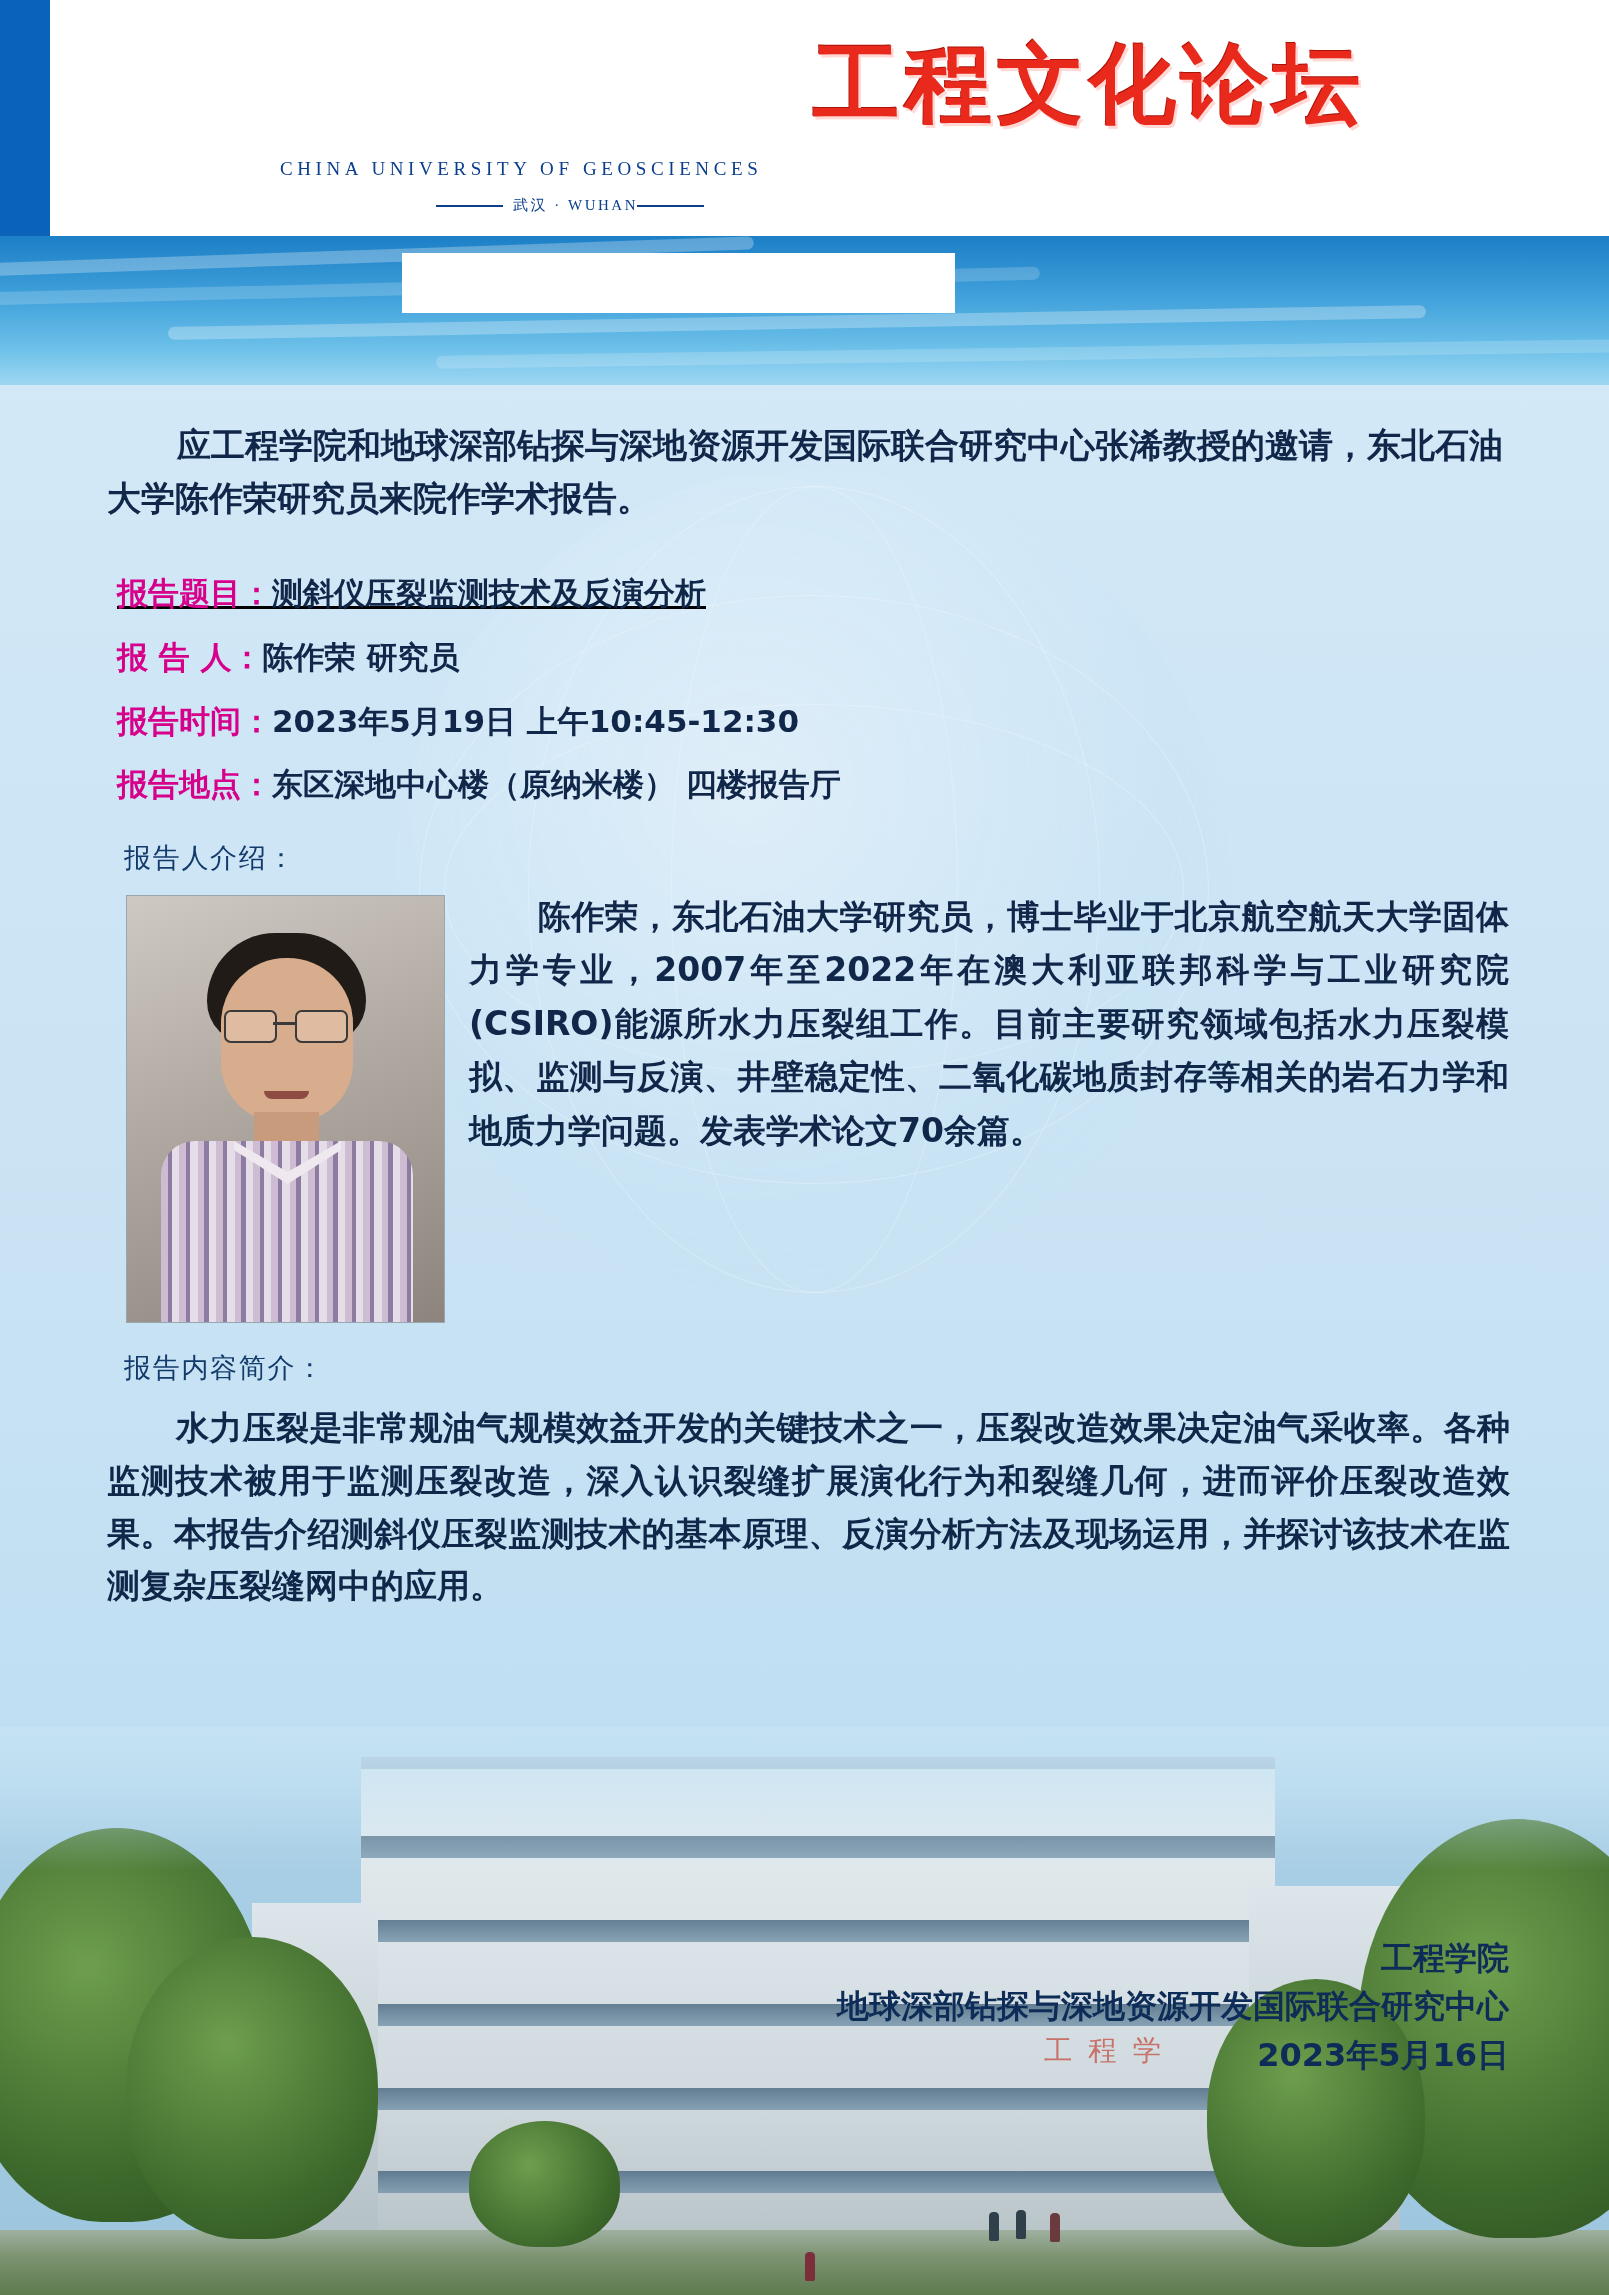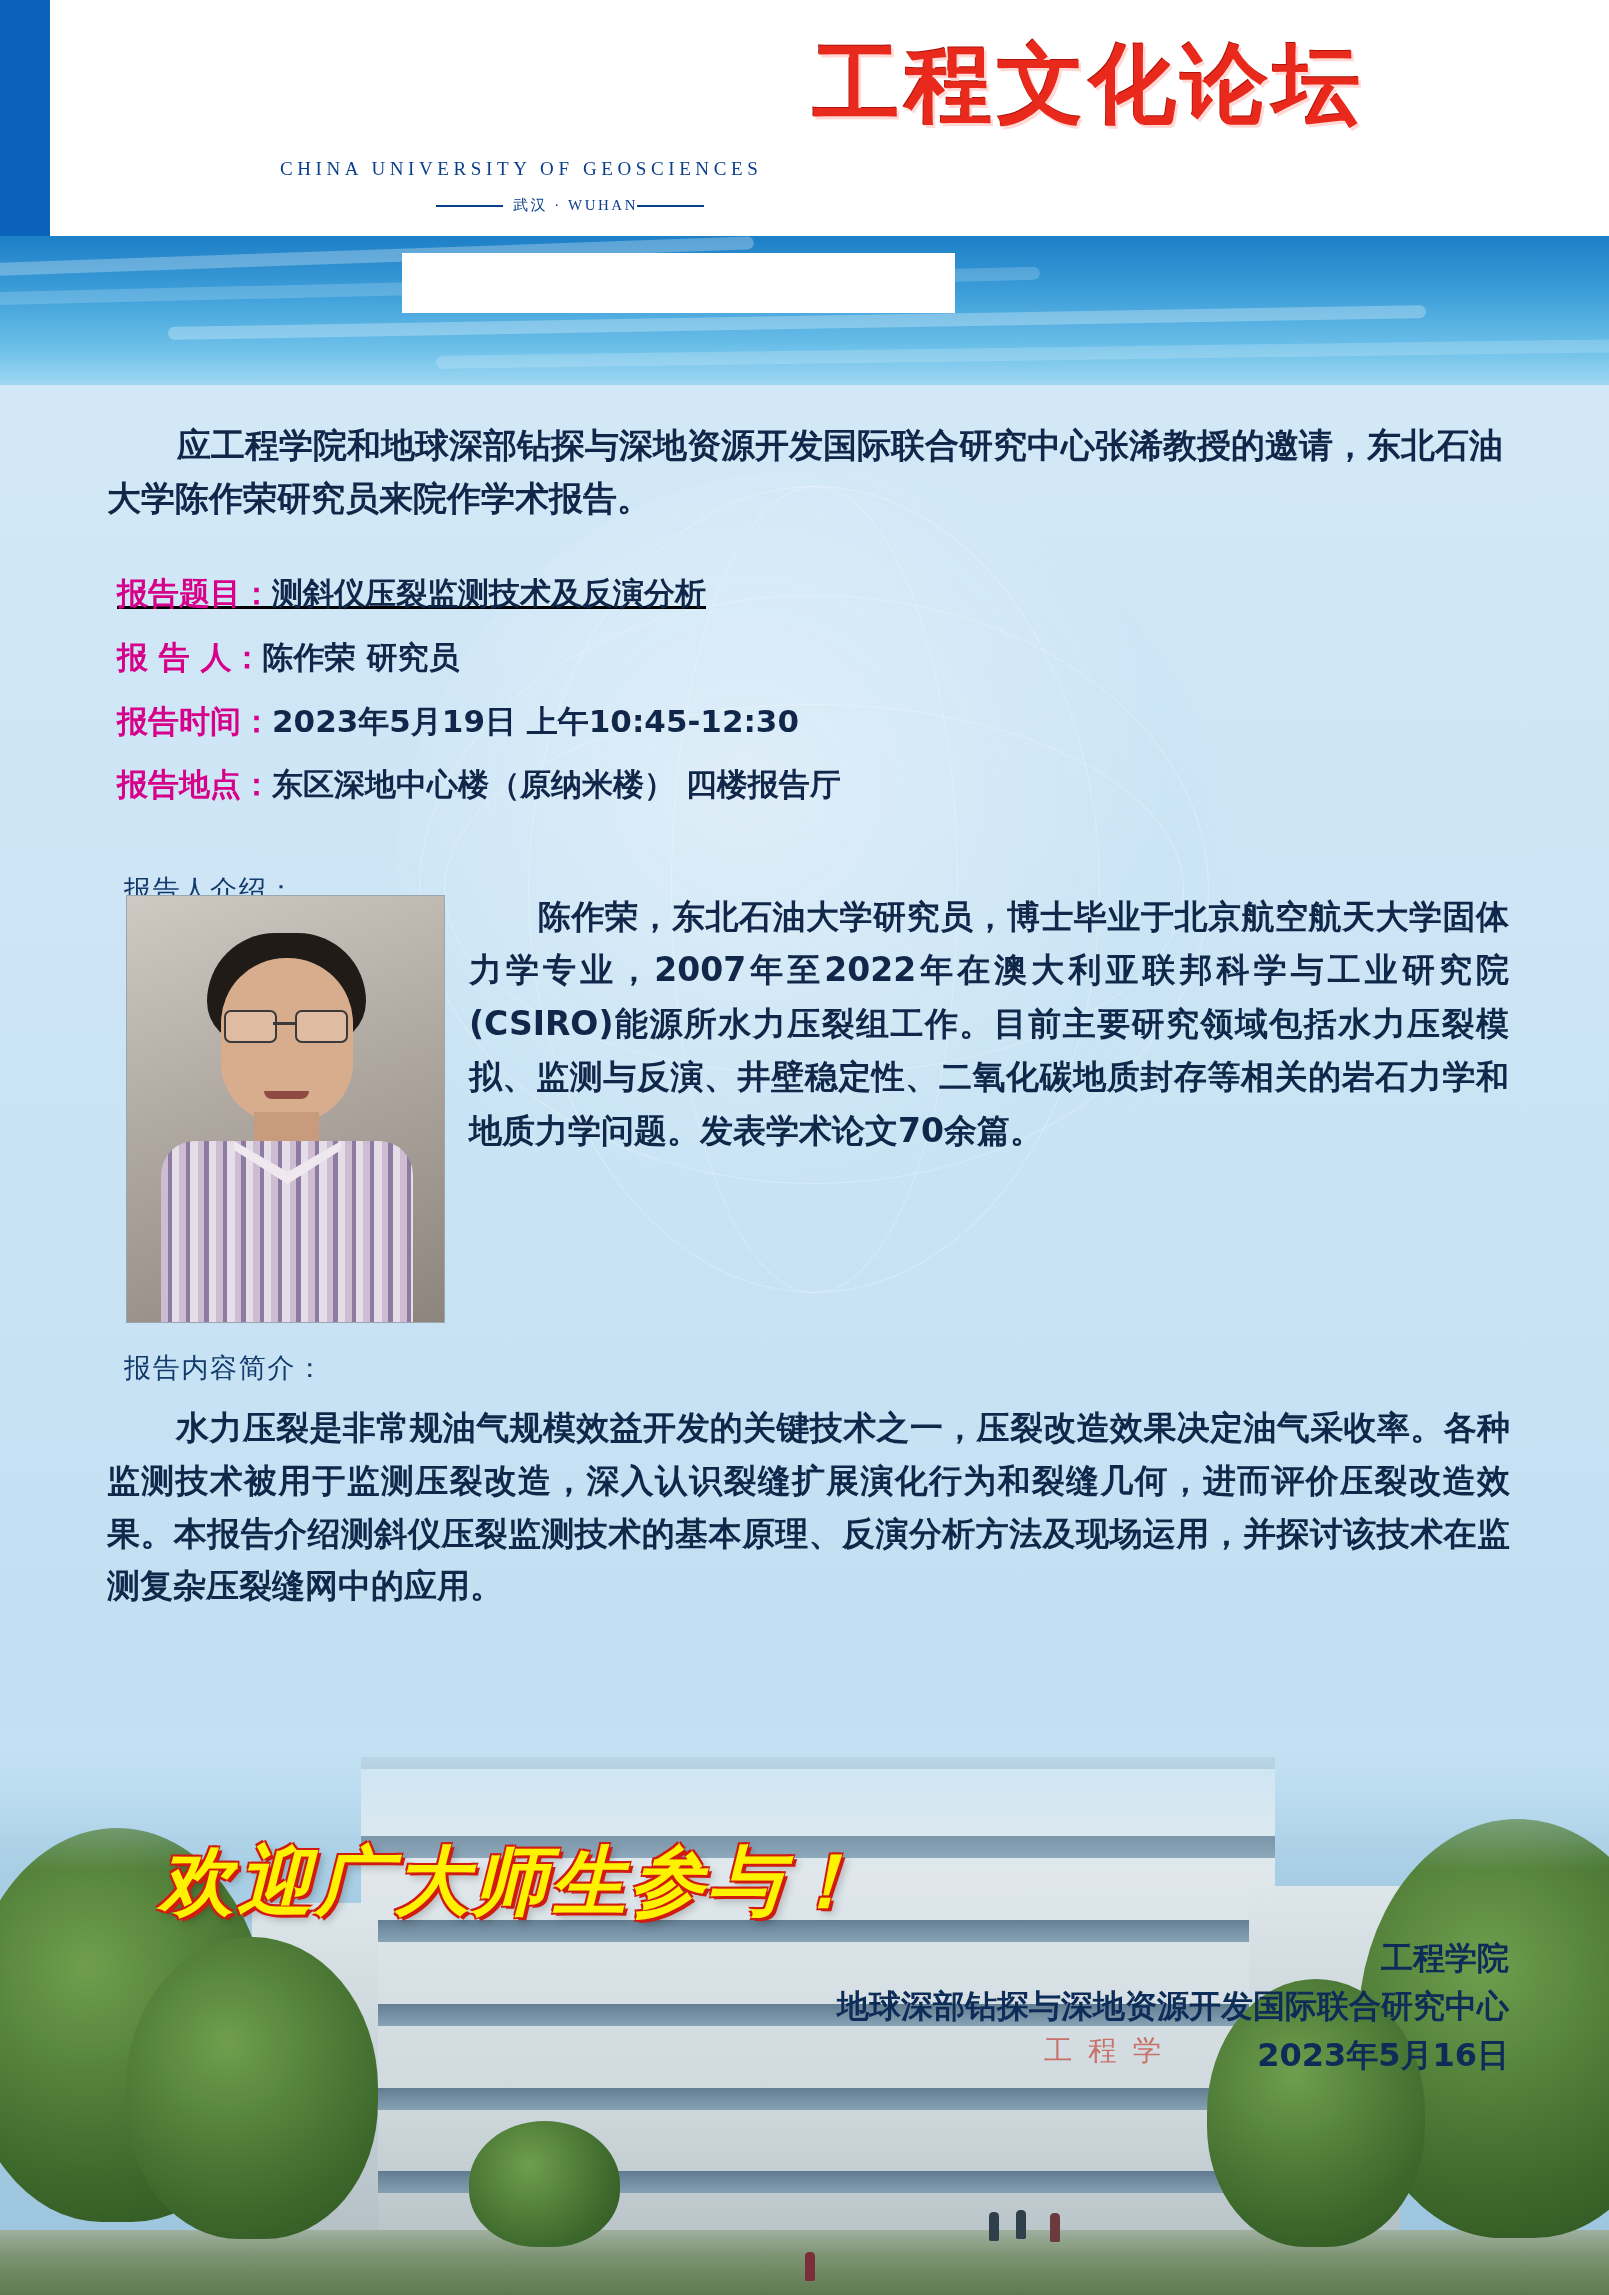--- a/index.html
+++ b/index.html
@@ -298,21 +298,21 @@
   .f4 { top: 766px; }
 
   .sec-label {
     position: absolute;
     left: 124px;
     font-size: 27px;
     color: #123a6b;
     font-family: "DejaVu Serif", serif;
     letter-spacing: 1.7px;
   }
-  .sec-bio { top: 840px; margin-top: 32px; }
+  .sec-bio { top: 840px; }
   .sec-abs { top: 1350px; }
 
   .photo {
     position: absolute;
     left: 126px; top: 895px;
     width: 317px; height: 426px;
     background: linear-gradient(180deg,#b9b2ad,#8e8880);
     border: 0.8px solid #9aa6ae;
     overflow: hidden;
   }
@@ -512,21 +512,20 @@
       <div class="neck"></div>
       <div class="shirt"></div>
       <div class="collar"></div>
     </div>
 
     <div class="bio">陈作荣，东北石油大学研究员，博士毕业于北京航空航天大学固体力学专业，2007年至2022年在澳大利亚联邦科学与工业研究院(CSIRO)能源所水力压裂组工作。目前主要研究领域包括水力压裂模拟、监测与反演、井壁稳定性、二氧化碳地质封存等相关的岩石力学和地质力学问题。发表学术论文70余篇。</div>
 
     <div class="sec-label sec-abs">报告内容简介：</div>
     <div class="abstract">水力压裂是非常规油气规模效益开发的关键技术之一，压裂改造效果决定油气采收率。各种监测技术被用于监测压裂改造，深入认识裂缝扩展演化行为和裂缝几何，进而评价压裂改造效果。本报告介绍测斜仪压裂监测技术的基本原理、反演分析方法及现场运用，并探讨该技术在监测复杂压裂缝网中的应用。</div>
 
-    <div class="welcome">欢迎广大师生参与！</div>
 
     <div class="signature sig1">工程学院</div>
     <div class="signature sig2">地球深部钻探与深地资源开发国际联合研究中心</div>
     <div class="signature sig3">2023年5月16日</div>
     <div class="stamp">工 程 学</div>
 
   </div>
 </div>
 
 

